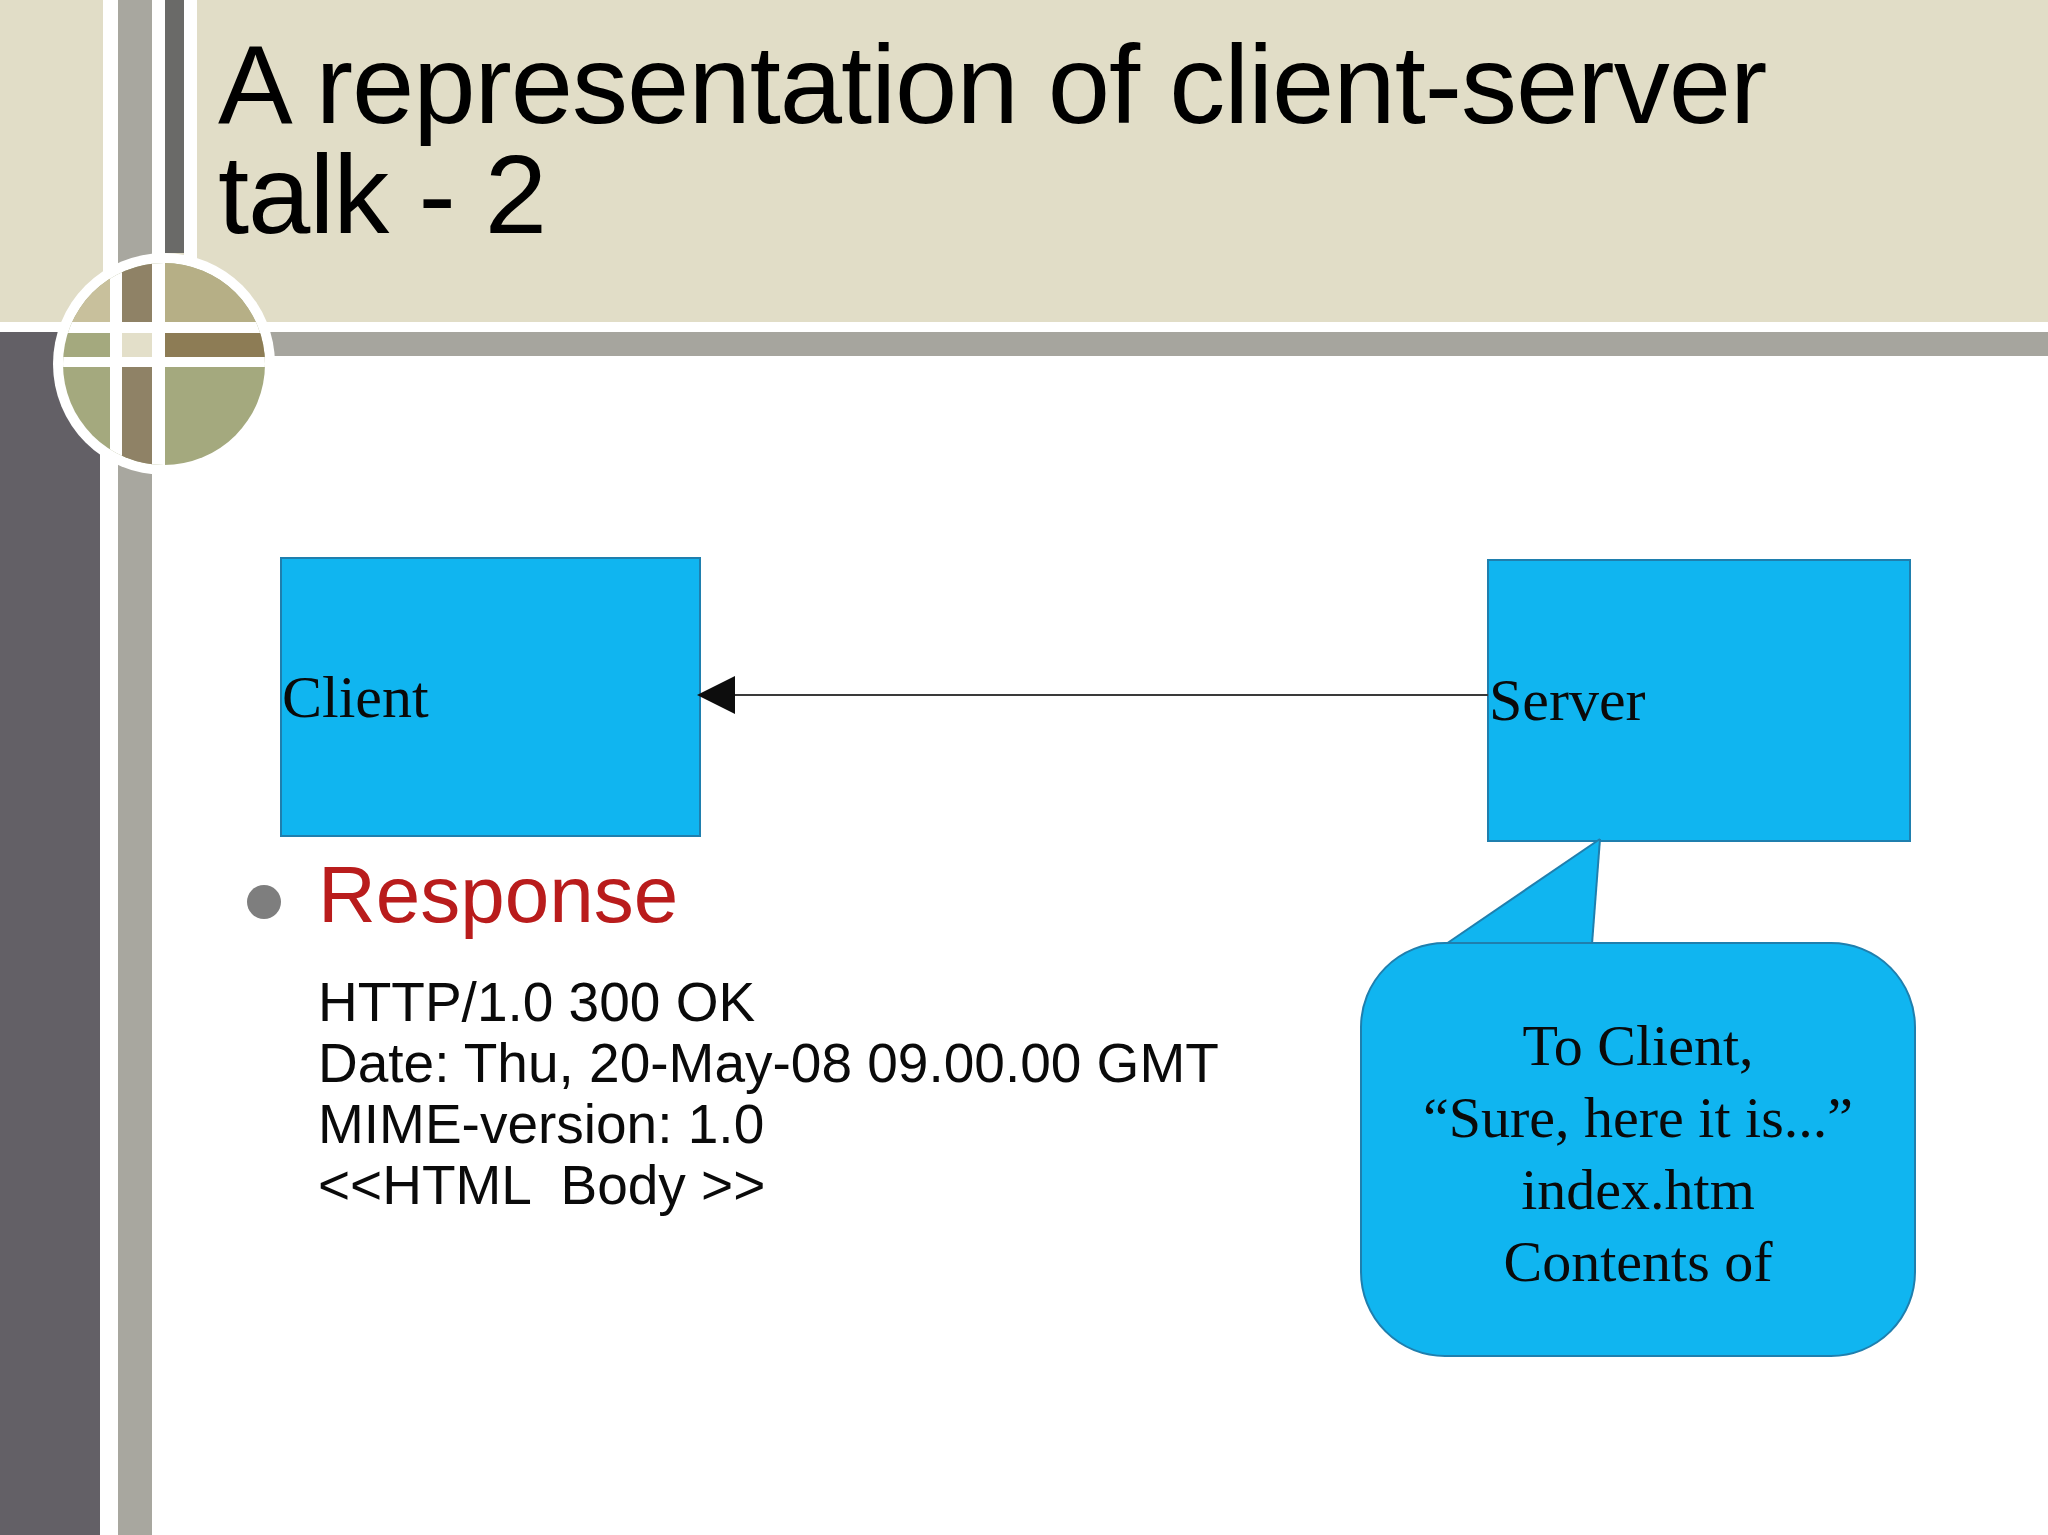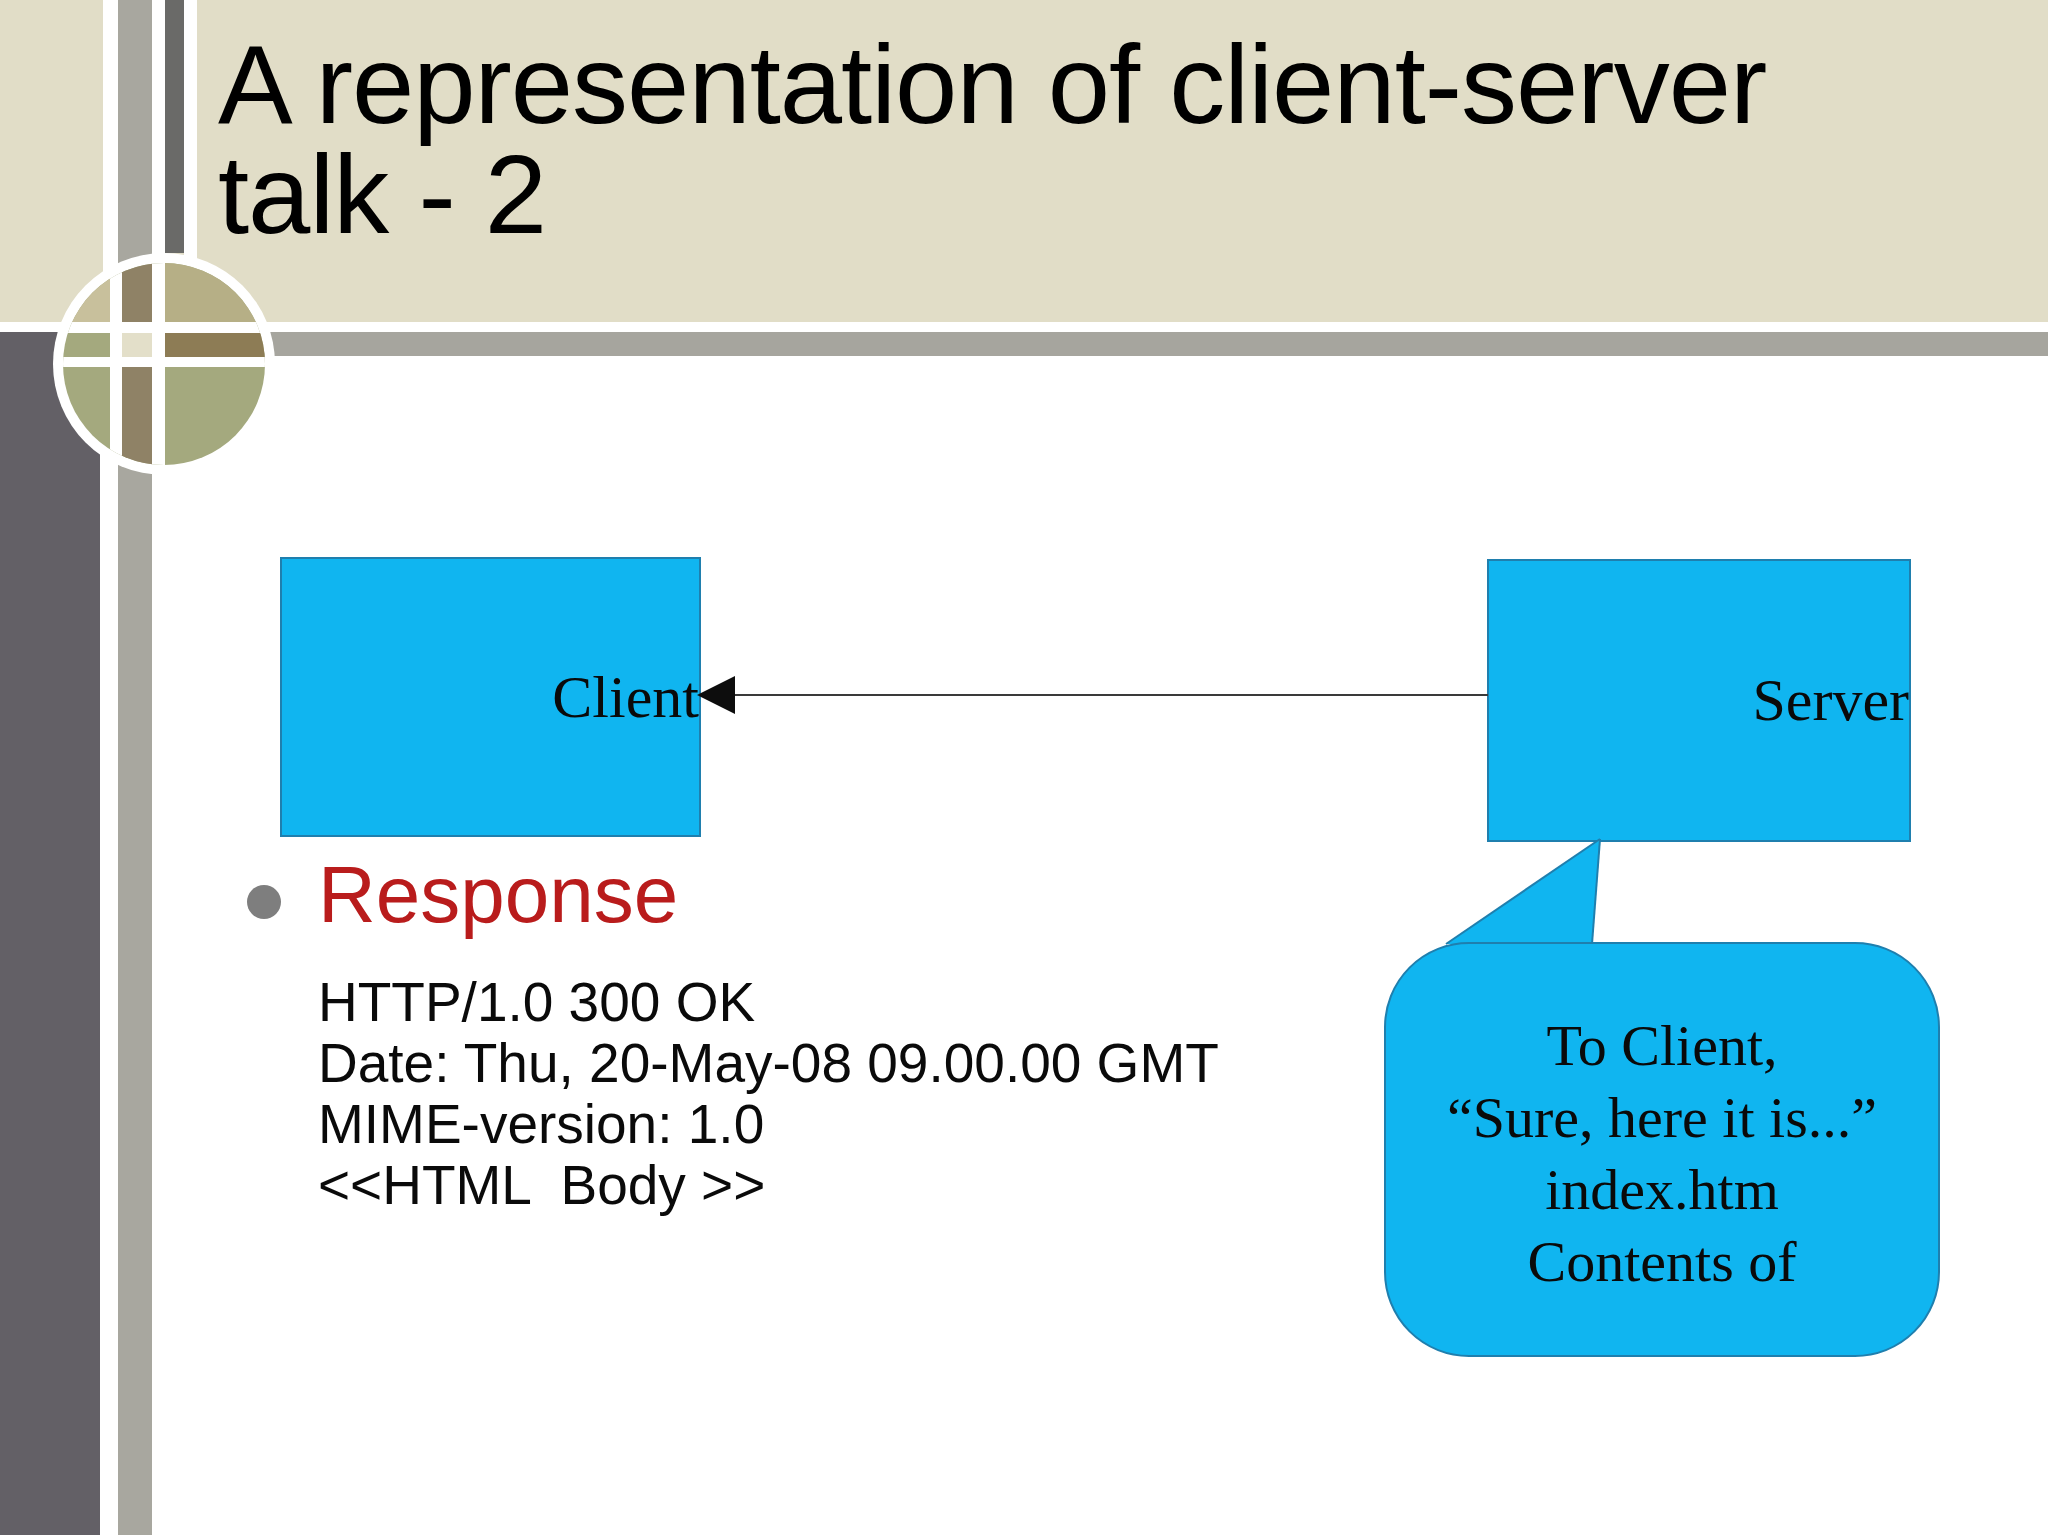--- a/index.html
+++ b/index.html
@@ -31,36 +31,36 @@
   .ci-hs1{left:0;top:59px;width:202px;height:11px;background:#ffffff;}
   .ci-hs2{left:0;top:94px;width:202px;height:10px;background:#ffffff;}
   
   .title{
     left:218px;top:30px;width:1660px;font-size:112px;line-height:0.98;
     color:#000;letter-spacing:-1px;
   }
   
   .node{
     background:#10b5f0;border:2px solid #1f7fae;display:flex;
-    align-items:center;justify-content:flex-end;
+    align-items:center;justify-content:flex-start;
     font-family:"Liberation Serif",serif;font-size:60px;color:#0a0a0a;
   }
   .box-client{left:280px;top:557px;width:417px;height:276px;}
   .box-server{left:1487px;top:559px;width:420px;height:279px;}
   
   .bullet{left:247px;top:885px;width:34px;height:34px;border-radius:50%;background:#7e7e7e;}
   .resp-heading{left:318px;top:855px;font-size:80px;line-height:1;color:#b91c1c;}
   .resp-body{left:318px;top:972px;font-size:55px;line-height:61px;color:#0a0a0a;}
   .resp-body div{white-space:pre;}
   
   .bubble{
     left:1360px;top:942px;width:556px;height:415px;border-radius:85px;
     background:#10b5f0;border:2px solid #1f7fae;box-sizing:border-box;
     font-family:"Liberation Serif",serif;font-size:58px;line-height:72px;
-    text-align:center;color:#0a0a0a;padding-top:66px;margin-left:24px;
+    text-align:center;color:#0a0a0a;padding-top:66px;
   }
   svg{display:block;}
 </style>
 </head>
 <body>
 
 <div class="slide">
 
   <div class="abs header-beige"></div>
   <div class="abs h-bar"></div>

